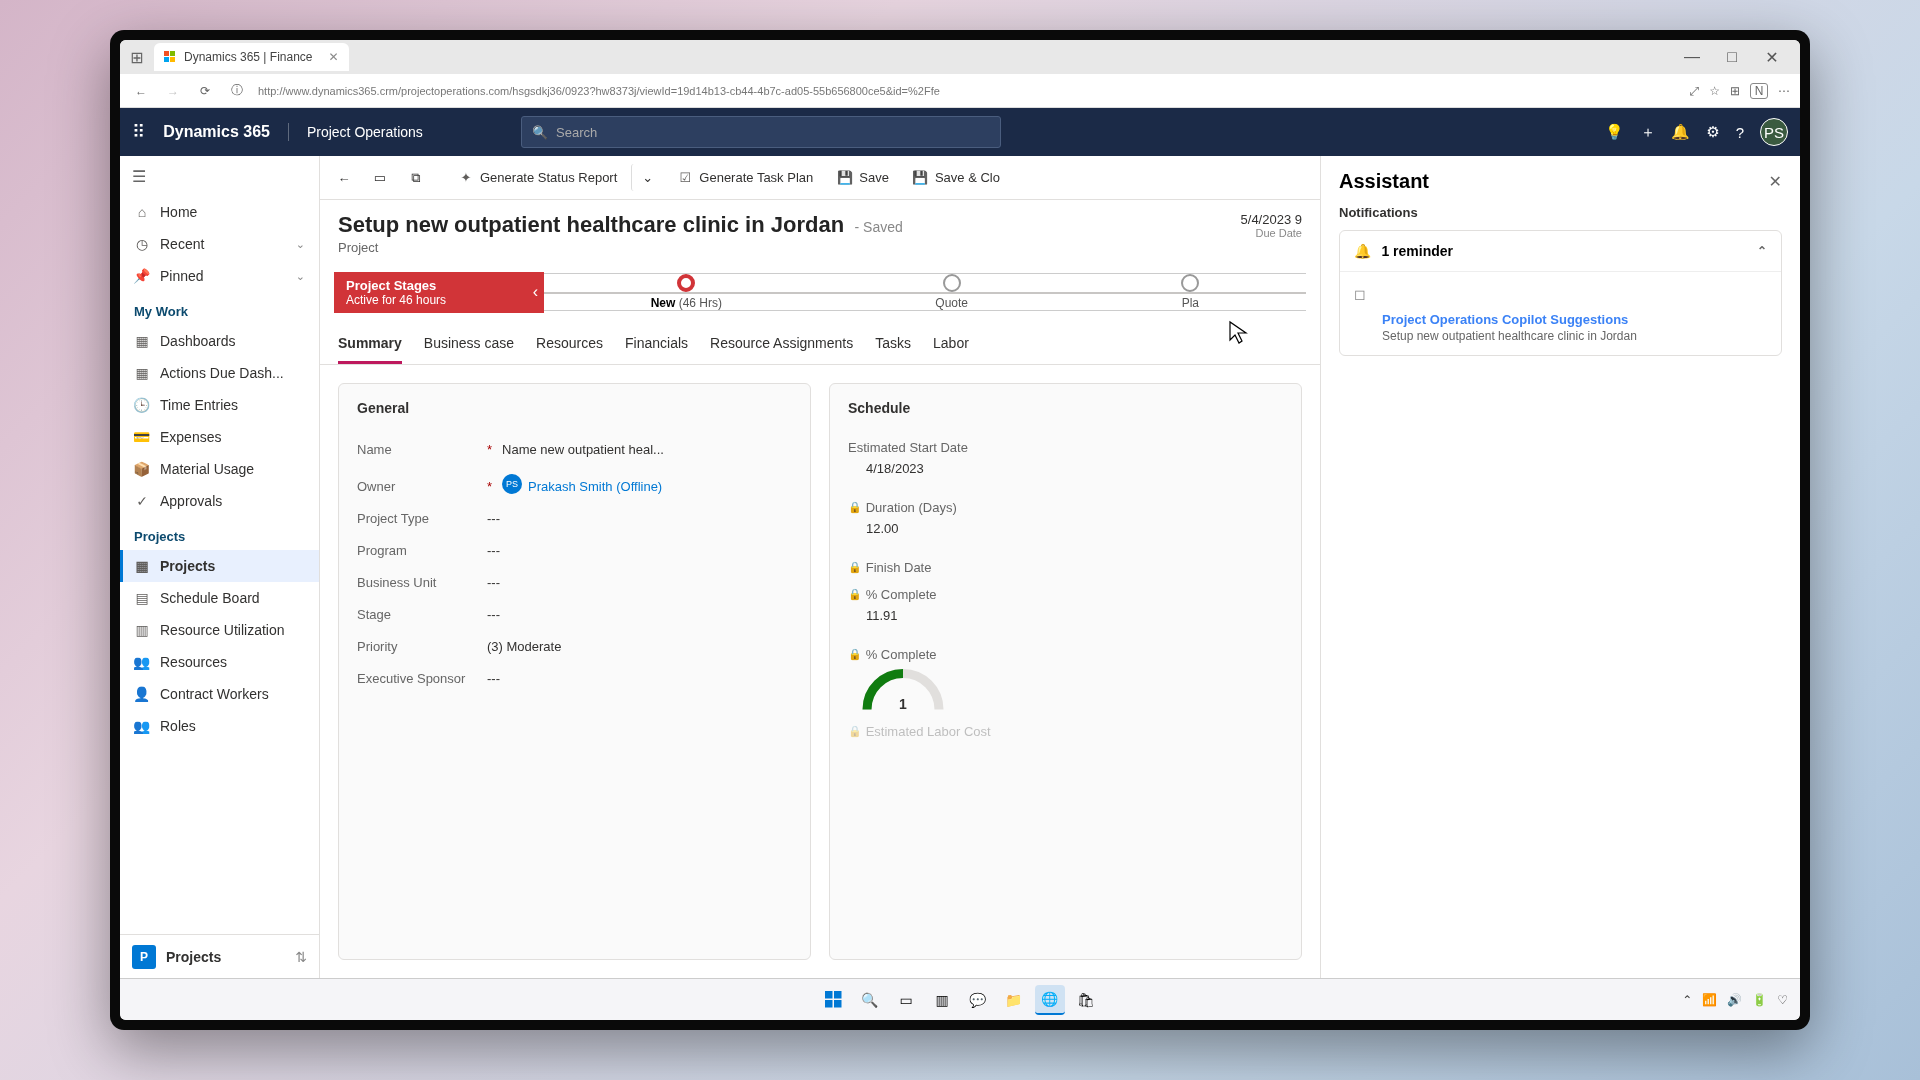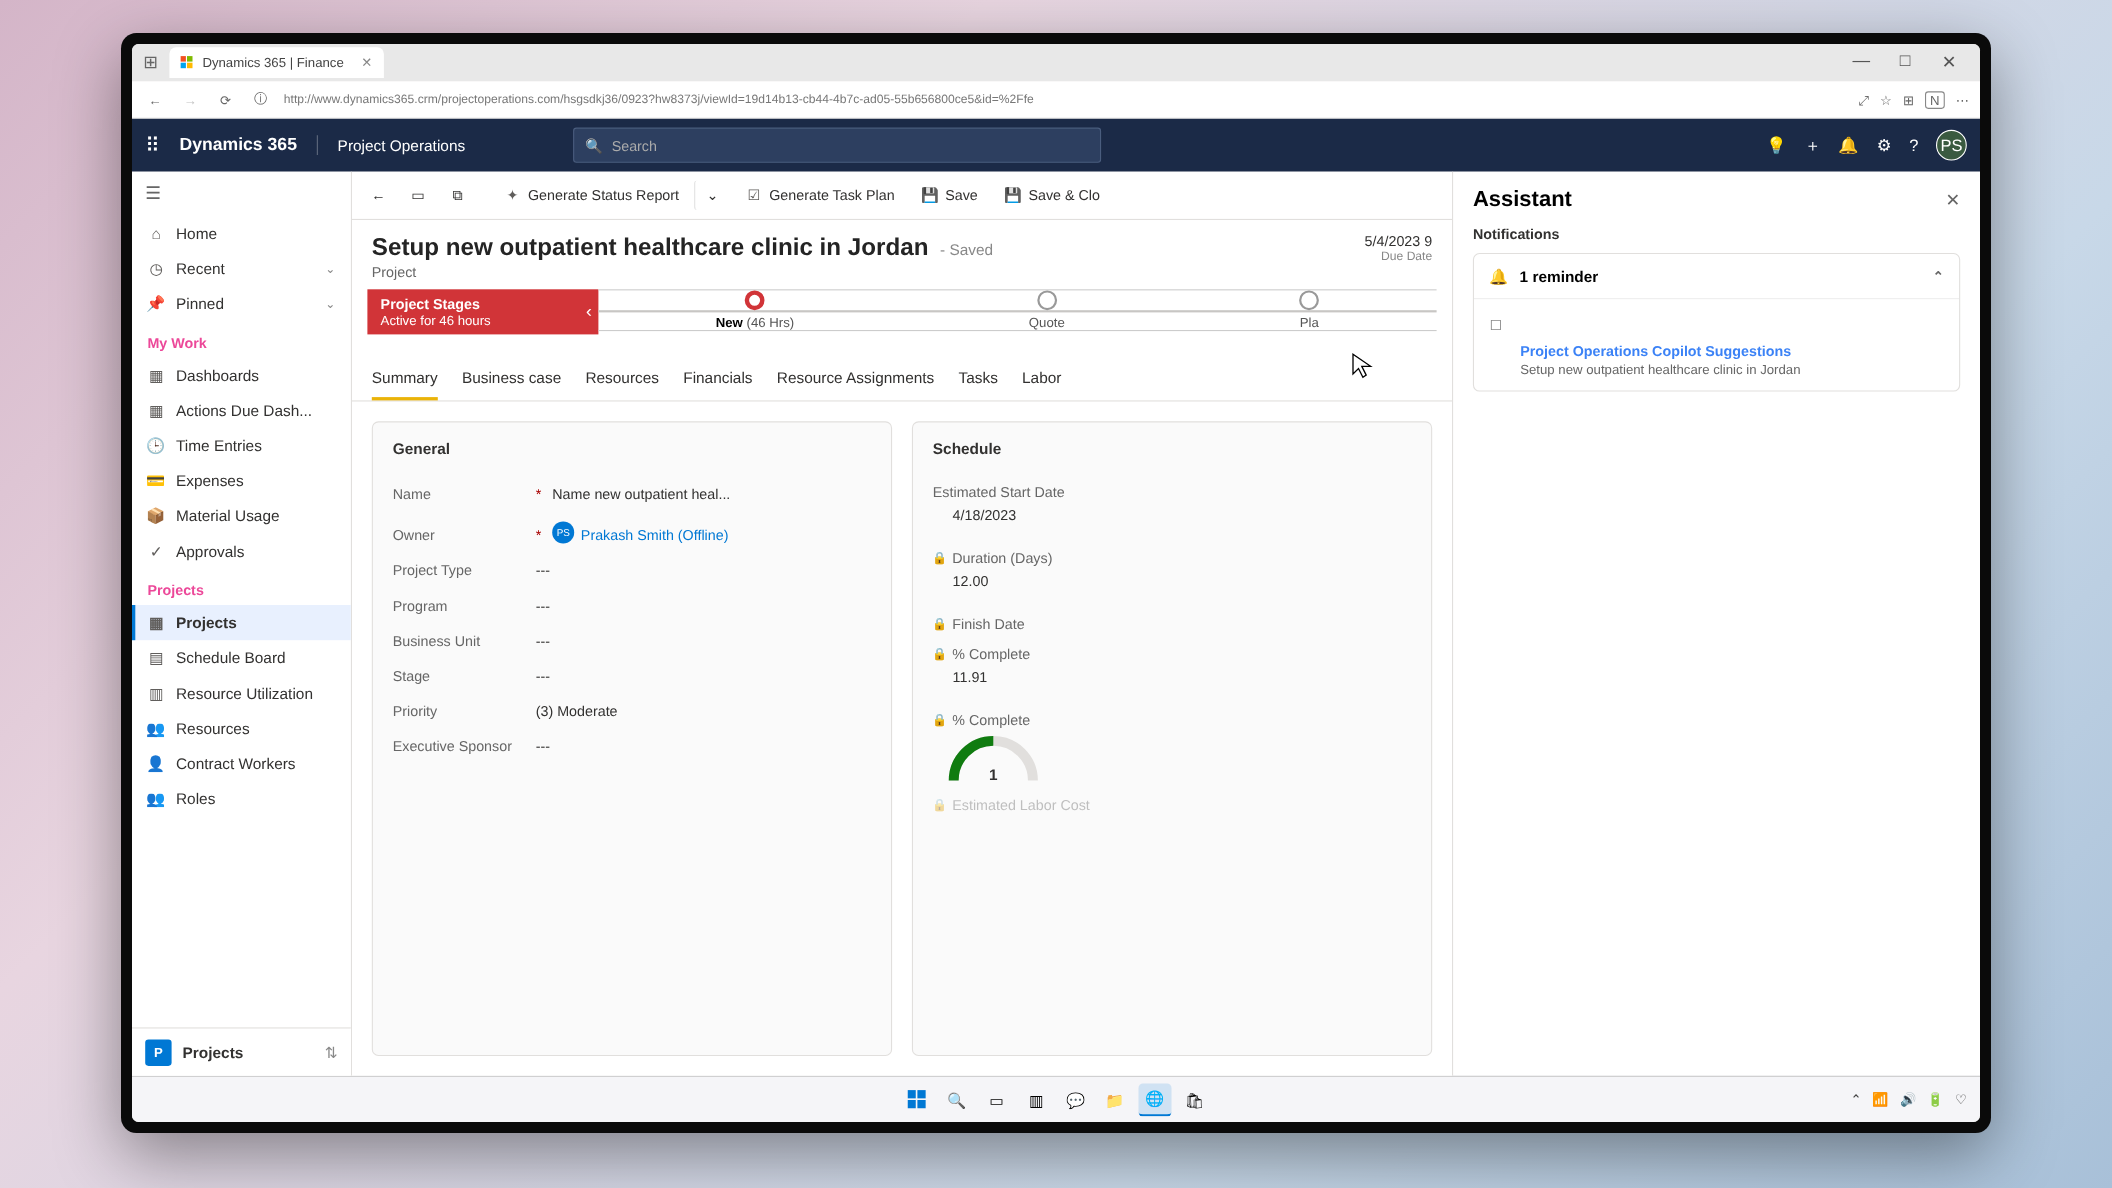--- a/index.html
+++ b/index.html
@@ -23,48 +23,48 @@
   .d365bar .search { margin-left: 80px; width: 480px; height: 32px; background: #2d3f60; border: 1px solid #4a5d7e; border-radius: 3px; display: flex; align-items: center; gap: 8px; padding: 0 10px; color: #aaa; font-size: 13px; }
   .d365bar .right { margin-left: auto; display: flex; gap: 16px; align-items: center; }
   .d365bar .right span { cursor: pointer; font-size: 15px; }
   .d365bar .avatar { width: 28px; height: 28px; border-radius: 50%; border: 1px solid #fff; display: flex; align-items: center; justify-content: center; font-size: 11px; background: #3a5a40; }
   .workspace { flex: 1; display: flex; overflow: hidden; }
   .sidebar { width: 200px; background: #fff; border-right: 1px solid #e1dfdd; overflow-y: auto; font-size: 14px; color: #323130; position: relative; }
   .sidebar .ham { height: 40px; display: flex; align-items: center; padding: 0 12px; font-size: 16px; color: #666; cursor: pointer; }
   .nav-item { display: flex; align-items: center; gap: 10px; padding: 8px 14px; cursor: pointer; }
   .nav-item.active { background: #e8f0fe; border-left: 3px solid #0078d4; padding-left: 11px; font-weight: 600; }
   .nav-item .chev { margin-left: auto; color: #888; font-size: 11px; }
-  .nav-section { font-weight: 600; padding: 12px 14px 6px; font-size: 13px; color: #ec4899; }
+  .nav-section { font-weight: 600; padding: 12px 14px 6px; font-size: 13px; color: #0c4a6e; }
   .sb-footer { position: absolute; bottom: 0; left: 0; right: 0; height: 44px; border-top: 1px solid #e1dfdd; display: flex; align-items: center; gap: 10px; padding: 0 12px; background: #fff; }
   .sb-footer .ptile { width: 24px; height: 24px; background: #0078d4; color: #fff; font-size: 12px; font-weight: 600; display: flex; align-items: center; justify-content: center; border-radius: 3px; }
   .main { flex: 1; background: #fff; display: flex; flex-direction: column; overflow: hidden; position: relative; }
   .cmdbar { height: 44px; border-bottom: 1px solid #e1dfdd; display: flex; align-items: center; gap: 4px; padding: 0 8px; font-size: 13px; color: #323130; }
   .cmdbar .btn { display: flex; align-items: center; gap: 6px; padding: 6px 10px; cursor: pointer; border-radius: 3px; }
   .cmdbar .iconbtn { width: 32px; justify-content: center; }
   .cmdbar .sep { width: 8px; }
   .header-block { padding: 12px 18px 0; display: flex; align-items: flex-start; }
   .header-block .left { flex: 1; }
   .header-block h1 { font-size: 22px; font-weight: 600; color: #242424; display: inline; }
   .header-block .saved { color: #888; font-size: 14px; margin-left: 6px; }
   .header-block .sub { font-size: 13px; color: #666; margin-top: 2px; }
   .header-block .meta { text-align: right; font-size: 13px; color: #323130; }
   .header-block .meta .lbl { font-size: 11px; color: #888; }
-  .stage-row { margin: 8px 14px 0; height: 58px; display: flex; align-items: flex-start; position: relative; }
+  .stage-row { margin: 8px 14px 0; height: 58px; display: flex; align-items: center; position: relative; }
   .stage-badge { background: #d13438; color: #fff; padding: 6px 12px; width: 210px; display: flex; flex-direction: column; justify-content: center; font-size: 12px; position: relative; }
   .stage-badge .t { font-weight: 600; font-size: 13px; }
   .stage-badge .chevr { position: absolute; right: 6px; top: 50%; transform: translateY(-50%); color: #fff; font-size: 16px; cursor: pointer; }
   .stage-track { flex: 1; position: relative; display: flex; align-items: center; justify-content: space-around; border-top: 1px solid #ccc; border-bottom: 1px solid #ccc; }
   .stage-track .line { position: absolute; top: 18px; left: 0; right: 0; height: 2px; background: #c8c6c4; }
   .stage-node { display: flex; flex-direction: column; align-items: center; gap: 4px; z-index: 1; font-size: 12px; color: #555; }
   .stage-node .dot { width: 18px; height: 18px; border-radius: 50%; background: #fff; border: 2px solid #999; }
   .stage-node.current .dot { border: 4px solid #d13438; width: 18px; height: 18px; }
   .stage-node.current .lbl b { color: #000; }
   .tabs { display: flex; gap: 22px; padding: 14px 18px 0; font-size: 14px; border-bottom: 1px solid #e1dfdd; }
   .tabs .tabi { padding-bottom: 10px; cursor: pointer; color: #323130; }
-  .tabs .tabi.active { font-weight: 400; border-bottom: 3px solid #eab308; }
+  .tabs .tabi.active { font-weight: 700; border-bottom: 3px solid #be185d; }
   .content { flex: 1; overflow-y: auto; padding: 18px; display: flex; gap: 18px; }
   .card { flex: 1; background: #fafafa; border: 1px solid #e1dfdd; border-radius: 6px; padding: 16px 18px; }
   .card h3 { font-size: 14px; font-weight: 600; color: #323130; margin-bottom: 18px; }
   .field { display: flex; align-items: flex-end; padding: 8px 0; font-size: 13px; border-bottom: 1px solid transparent; }
   .field .lbl { width: 130px; color: #666; }
   .field .req { color: #a80000; margin-right: 10px; }
   .field .val { color: #323130; font-weight: 500; }
   .field .owner { color: #0078d4; font-weight: 500; }
   .field .oa { width: 20px; height: 20px; background: #0078d4; border-radius: 50%; display: inline-flex; align-items: center; justify-content: center; color: #fff; font-size: 9px; margin-right: 6px; }
   .sched .fld2 { padding: 6px 0; font-size: 13px; }

